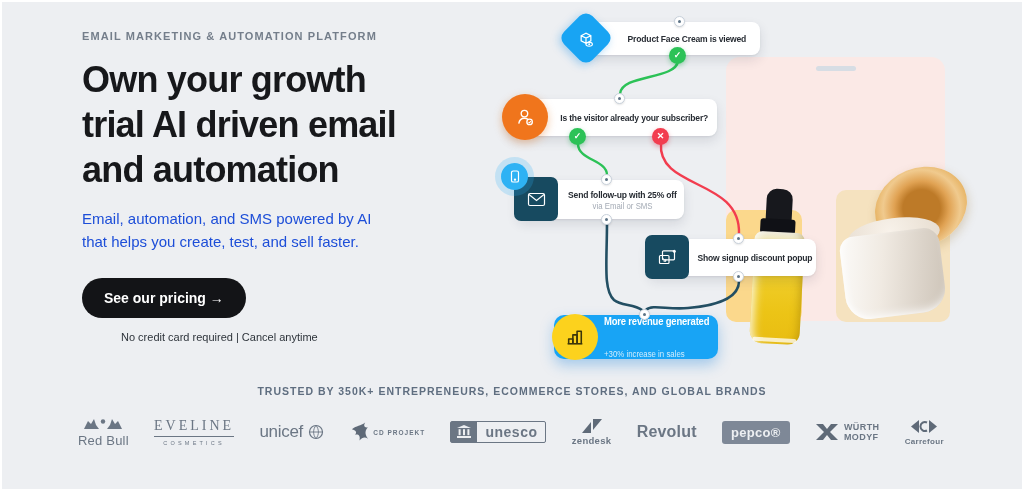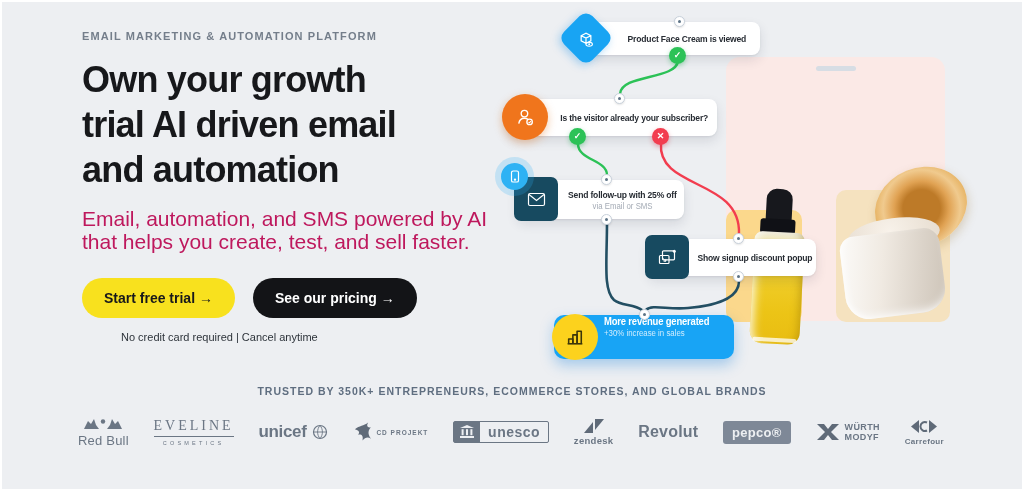--- a/index.html
+++ b/index.html
@@ -9,21 +9,21 @@
     position:relative; width:1024px; height:494px; margin:0 auto;
     background:#edeff2; overflow:hidden;
     box-shadow: inset 0 0 0 2px #ffffff, inset 0 -5px 0 #ffffff;
   }
 
   
   .hero { position:absolute; left:82px; top:30px; width:420px; }
   .eyebrow { font-size:11px; font-weight:700; letter-spacing:1.1px; color:#747e8b; }
   .h1 { margin-top:15px; font-size:36px; line-height:45px; font-weight:800; letter-spacing:-0.8px; color:#17181b; }
   .h1 span { display:block; }
-  .sub { margin-top:15px; font-size:21px; line-height:23px; color:#be185d; }
+  .sub { margin-top:15px; font-size:15px; line-height:23px; color:#1d4ed8; }
   .sub span { display:block; }
   .cta-row { margin-top:25px; display:flex; gap:18px; align-items:center; }
   .btn { border:none; border-radius:22px; padding:12px 22px; font-family:inherit;
          font-size:14px; font-weight:700; cursor:pointer; white-space:nowrap; }
   .btn-yellow { background:#f8e11e; color:#17181b; }
   .btn-black  { background:#131417; color:#ffffff; }
   .disclaimer { margin-top:13px; font-size:11px; color:#2e343b;padding-left:39px; }
 
   
   .panel { position:absolute; left:726px; top:57px; width:219px; height:264px;
@@ -82,23 +82,23 @@
           display:flex; align-items:center; justify-content:center; color:#272c33; }
   .node-label { font-size:9.5px; font-weight:700; letter-spacing:-0.2px; white-space:nowrap;
                 transform:scaleX(.9); transform-origin:center; }
   .node-sub { font-size:8.5px; font-weight:400; color:#a4abb5; white-space:nowrap;
               transform:scaleX(.92); transform-origin:center; margin-top:1px; }
 
   .node-view     { left:588px; top:22px;  width:172px; height:33px; padding-left:26px; }
   .node-question { left:508px; top:99px;  width:209px; height:37px; padding-left:44px; }
   .node-followup { left:517px; top:180px; width:167px; height:39px; padding-left:44px; flex-direction:column; }
   .node-popup    { left:648px; top:239px; width:168px; height:37px; padding-left:46px; }
-  .node-revenue  { left:554px; top:315px; width:180px; height:44px; padding-left:50px;
+  .node-revenue  { left:554px; top:315px; width:164px; height:44px; padding-left:50px;
                    background:#18a4f5; border-radius:10px; flex-direction:column;
-                   align-items:flex-start; justify-content:flex-start;
+                   align-items:flex-start; justify-content:space-between;
                    box-shadow:0 6px 14px rgba(24,130,220,.35); }
   .node-revenue .node-label { color:#ffffff; font-size:10.5px; transform-origin:left center; }
   .node-revenue .node-sub   { color:rgba(255,255,255,.8); transform-origin:left center; }
 
   .diamond { position:absolute; left:-22px; top:-4px; width:40px; height:40px;
              background:#18a4f3; border-radius:9px; transform:rotate(45deg);
              display:flex; align-items:center; justify-content:center;
              box-shadow:0 3px 8px rgba(20,140,230,.35); }
   .diamond svg { transform:rotate(-45deg); }
   .circle-orange { position:absolute; left:-6px; top:-5px; width:46px; height:46px;
@@ -129,21 +129,21 @@
   .trust-caption { position:absolute; left:0; right:0; top:385px; text-align:center;
                    font-size:10.5px; font-weight:700; letter-spacing:1px; color:#5f6e80; }
   .logo-row { position:absolute; left:78px; right:80px; top:408px; height:48px;
               display:flex; justify-content:space-between; align-items:center; color:#6b7684; }
   .logo { display:flex; flex-direction:column; align-items:center; gap:2px; color:#6b7684; }
   .logo-rb-text { font-size:13px; font-weight:400; letter-spacing:.2px; }
   .logo-ev-name { font-family:"Liberation Serif", serif; font-size:14px; letter-spacing:3px;
                   border-bottom:1px solid #6b7684; padding-bottom:2px; }
   .logo-ev-sub  { font-size:5.5px; letter-spacing:3.2px; margin-top:1px; }
   .logo-unicef  { flex-direction:row; gap:4px; align-items:center; }
-  .logo-unicef-text { font-size:17px; font-weight:700; letter-spacing:-0.3px; }
+  .logo-unicef-text { font-size:17px; font-weight:400; letter-spacing:-0.3px; }
   .logo-cdp { flex-direction:row; gap:4px; align-items:center; }
   .logo-cdp-text { font-size:6.5px; font-weight:700; letter-spacing:1px; }
   .logo-unesco { flex-direction:row; gap:0; border:1.5px solid #6b7684; border-radius:2px;
                  align-items:stretch; }
   .logo-unesco-icon { background:#6b7684; padding:3px 5px; display:flex; align-items:center; }
   .logo-unesco-text { font-size:14px; font-weight:800; letter-spacing:.5px; padding:2px 8px;
                       display:flex; align-items:center; }
   .logo-zd-text { font-size:9.5px; font-weight:600; letter-spacing:.3px; }
   .logo-revolut { font-size:16px; font-weight:600; letter-spacing:.2px; }
   .logo-pepco { background:#7e8897; border-radius:3px; padding:4px 9px; color:#edeff2;
@@ -163,21 +163,20 @@
     <h1 class="h1">
       <span>Own your growth</span>
       <span>trial AI driven email</span>
       <span>and automation</span>
     </h1>
     <p class="sub">
       <span>Email, automation, and SMS powered by AI</span>
       <span>that helps you create, test, and sell faster.</span>
     </p>
     <div class="cta-row">
-      <button class="btn btn-yellow">Start free trial →</button>
       <button class="btn btn-black">See our pricing →</button>
     </div>
     <div class="disclaimer">No credit card required | Cancel anytime</div>
   </section>
 
   <section class="panel">
     <div class="handle"></div>
   </section>
 
   <div class="card-yellow"></div>

